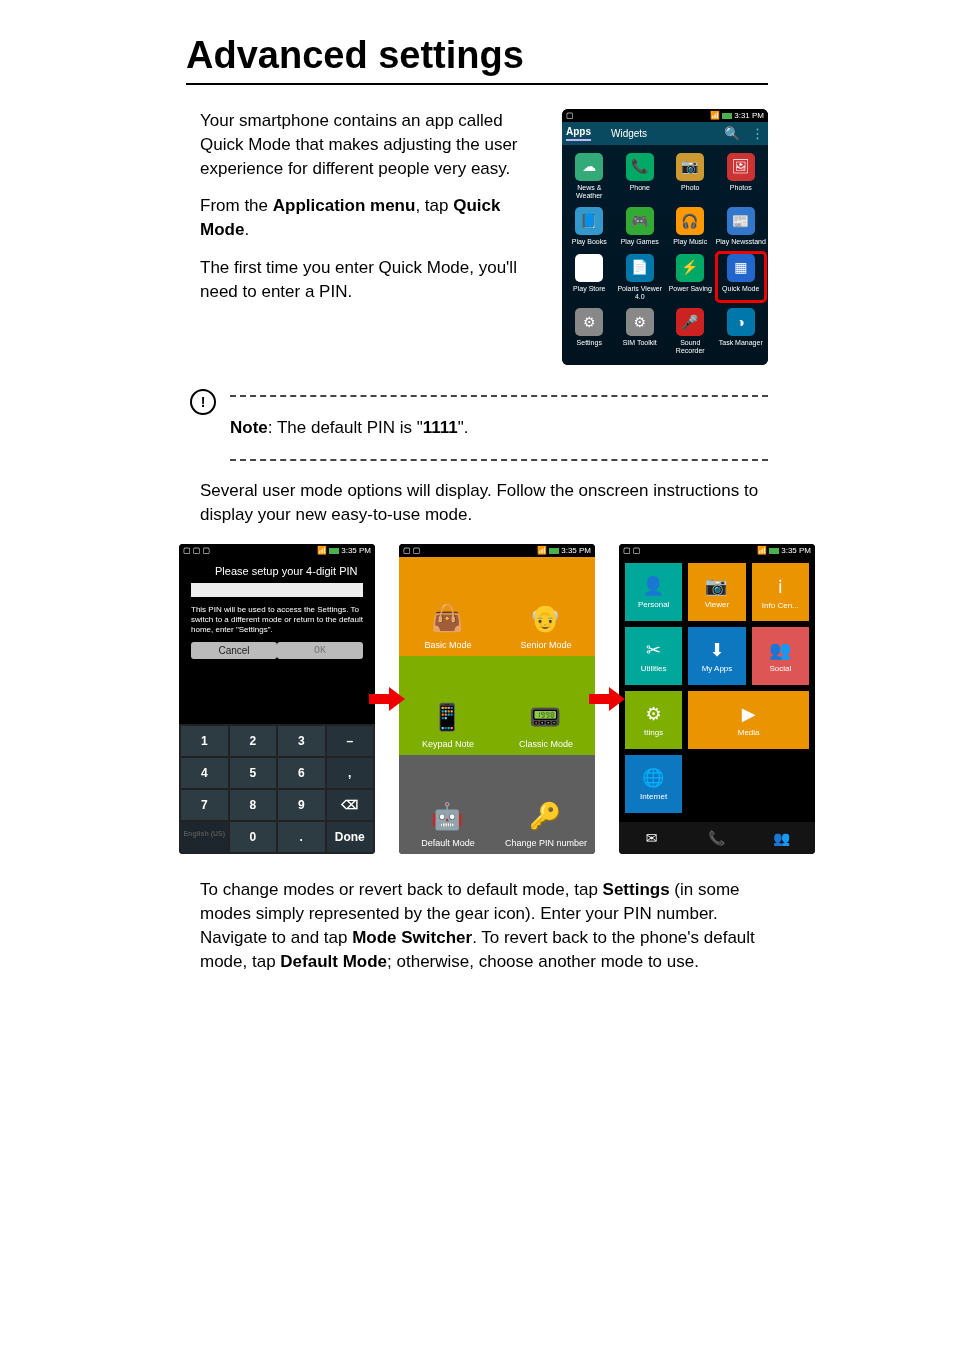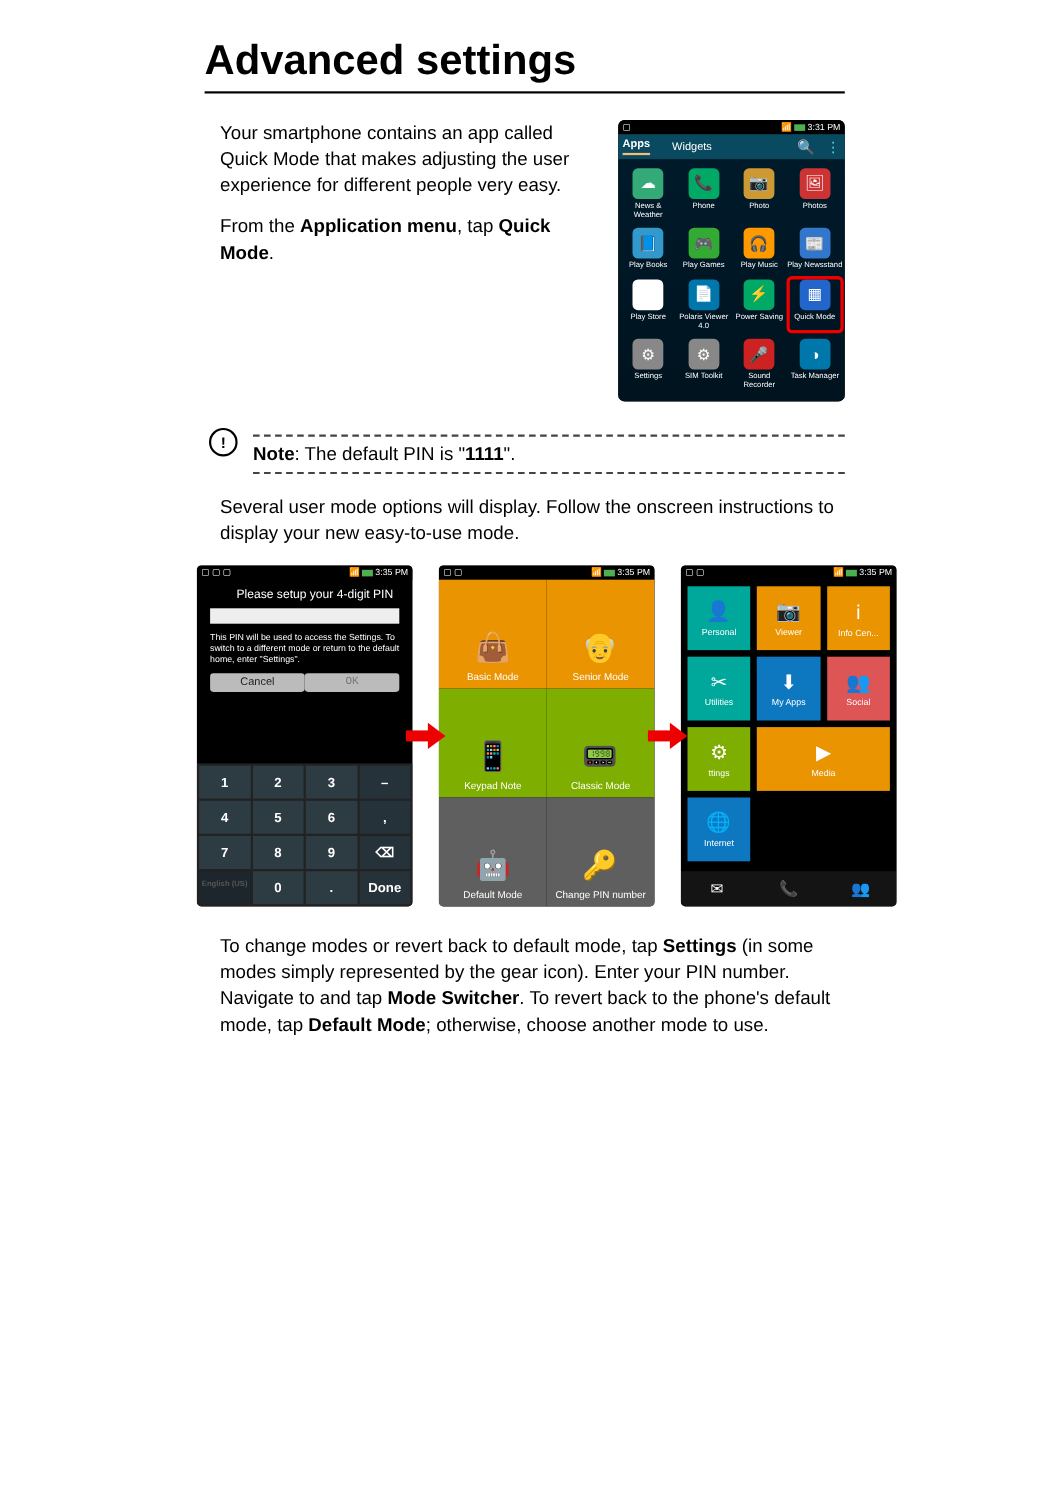--- a/index.html
+++ b/index.html
@@ -62,21 +62,21 @@
   .statusbar .right { display:flex; align-items:center; gap:2px;}
   .bat { width:10px; height:6px; background:#4caf50; display:inline-block;}
   .tabs-row {
     display: flex;
     align-items: center;
     background: #0a4a60;
     padding: 4px 4px;
     font-size: 10px;
   }
   .tabs-row .tab { margin-right: 20px; }
-  .tabs-row .tab.active { font-weight:bold; border-bottom:2px solid #fdba74; padding-bottom:2px;}
+  .tabs-row .tab.active { font-weight:bold; border-bottom:2px solid #c4b5fd; padding-bottom:2px;}
   .tabs-row .spacer { flex:1; }
   .search-icon, .menu-icon { color:#6dd; margin-left:10px; font-size:13px;}
   .app-grid {
     display: grid;
     grid-template-columns: repeat(4,1fr);
     gap: 4px 0;
     padding: 6px 2px 8px 2px;
     background: linear-gradient(#001a2a,#00131f);
   }
   .app {
@@ -99,21 +99,21 @@
     padding-left: 44px;
   }
   .note-icon {
     position:absolute; left:4px; top:-6px;
     width:22px; height:22px;
     border:2px solid #000; border-radius:50%;
     display:flex; align-items:center; justify-content:center;
     font-weight:bold; font-size:14px;
   }
   .dashed { border-top:2px dashed #444; margin:4px 0; }
-  .note-text { font-size:17px; margin:6px 0; }
+  .note-text { font-size:17px; margin:21px 0; }
   .body-text { font-size:17px; line-height:1.4; padding-left:14px; }
   .body-text p { margin:0 0 14px 0; }
   .shot-row {
     display:flex;
     align-items:center;
     justify-content:center;
     gap:0;
     margin: 18px 0 24px 40px;
   }
   .mini-phone {
@@ -187,20 +187,21 @@
   <h1 class="title">Advanced settings</h1>
   <div class="title-rule"></div>
 
 
   <div class="intro-row">
     <div class="intro-text">
       <p>Your smartphone contains an app called Quick Mode that makes adjusting the user experience for different people very easy.</p>
       <p>
         <span>From the </span><b>Application menu</b><span>, tap </span><b>Quick Mode</b><span>.</span>
       </p>
+      <p>The first time you enter Quick Mode, you'll need to enter a PIN.</p>
     </div>
 
     <div class="phone">
       <div class="statusbar">
         <span>▢</span>
         <span class="right">
             <span>📶</span>
             <span class="bat"></span>
             <span>3:31 PM</span>
           </span>

